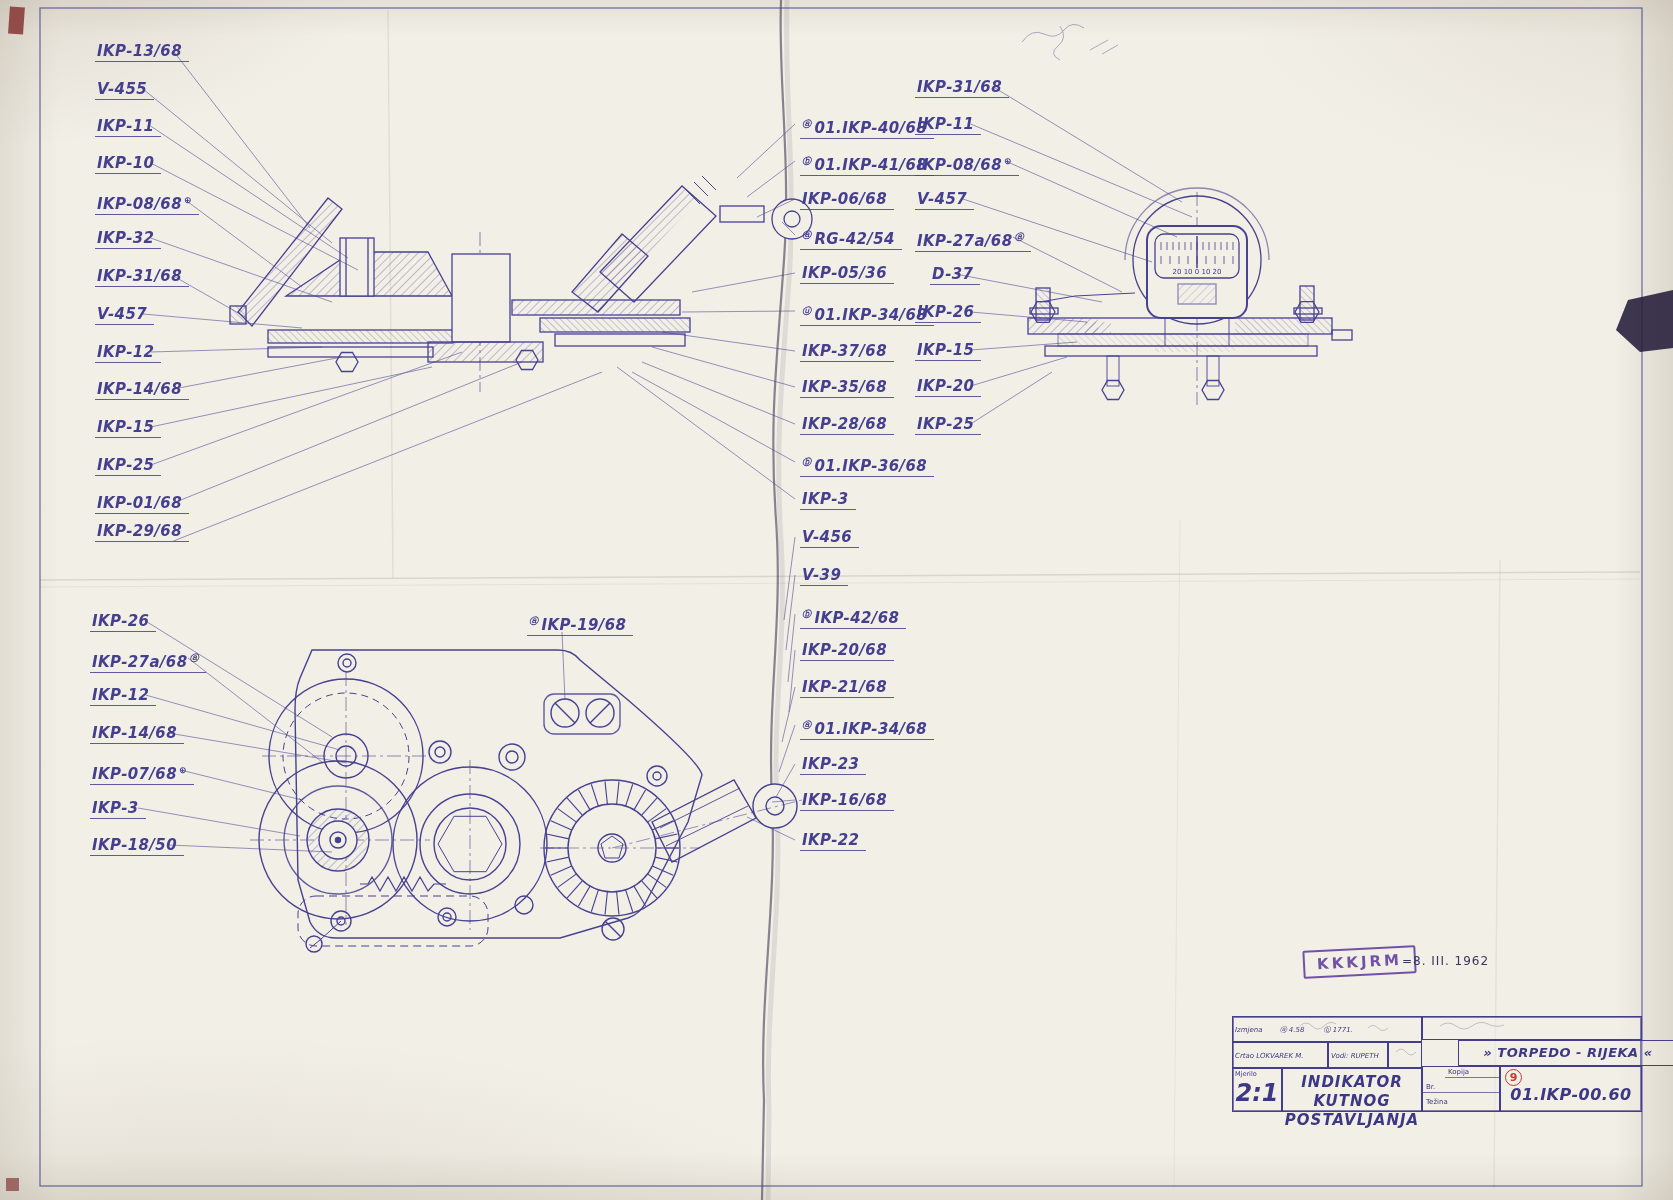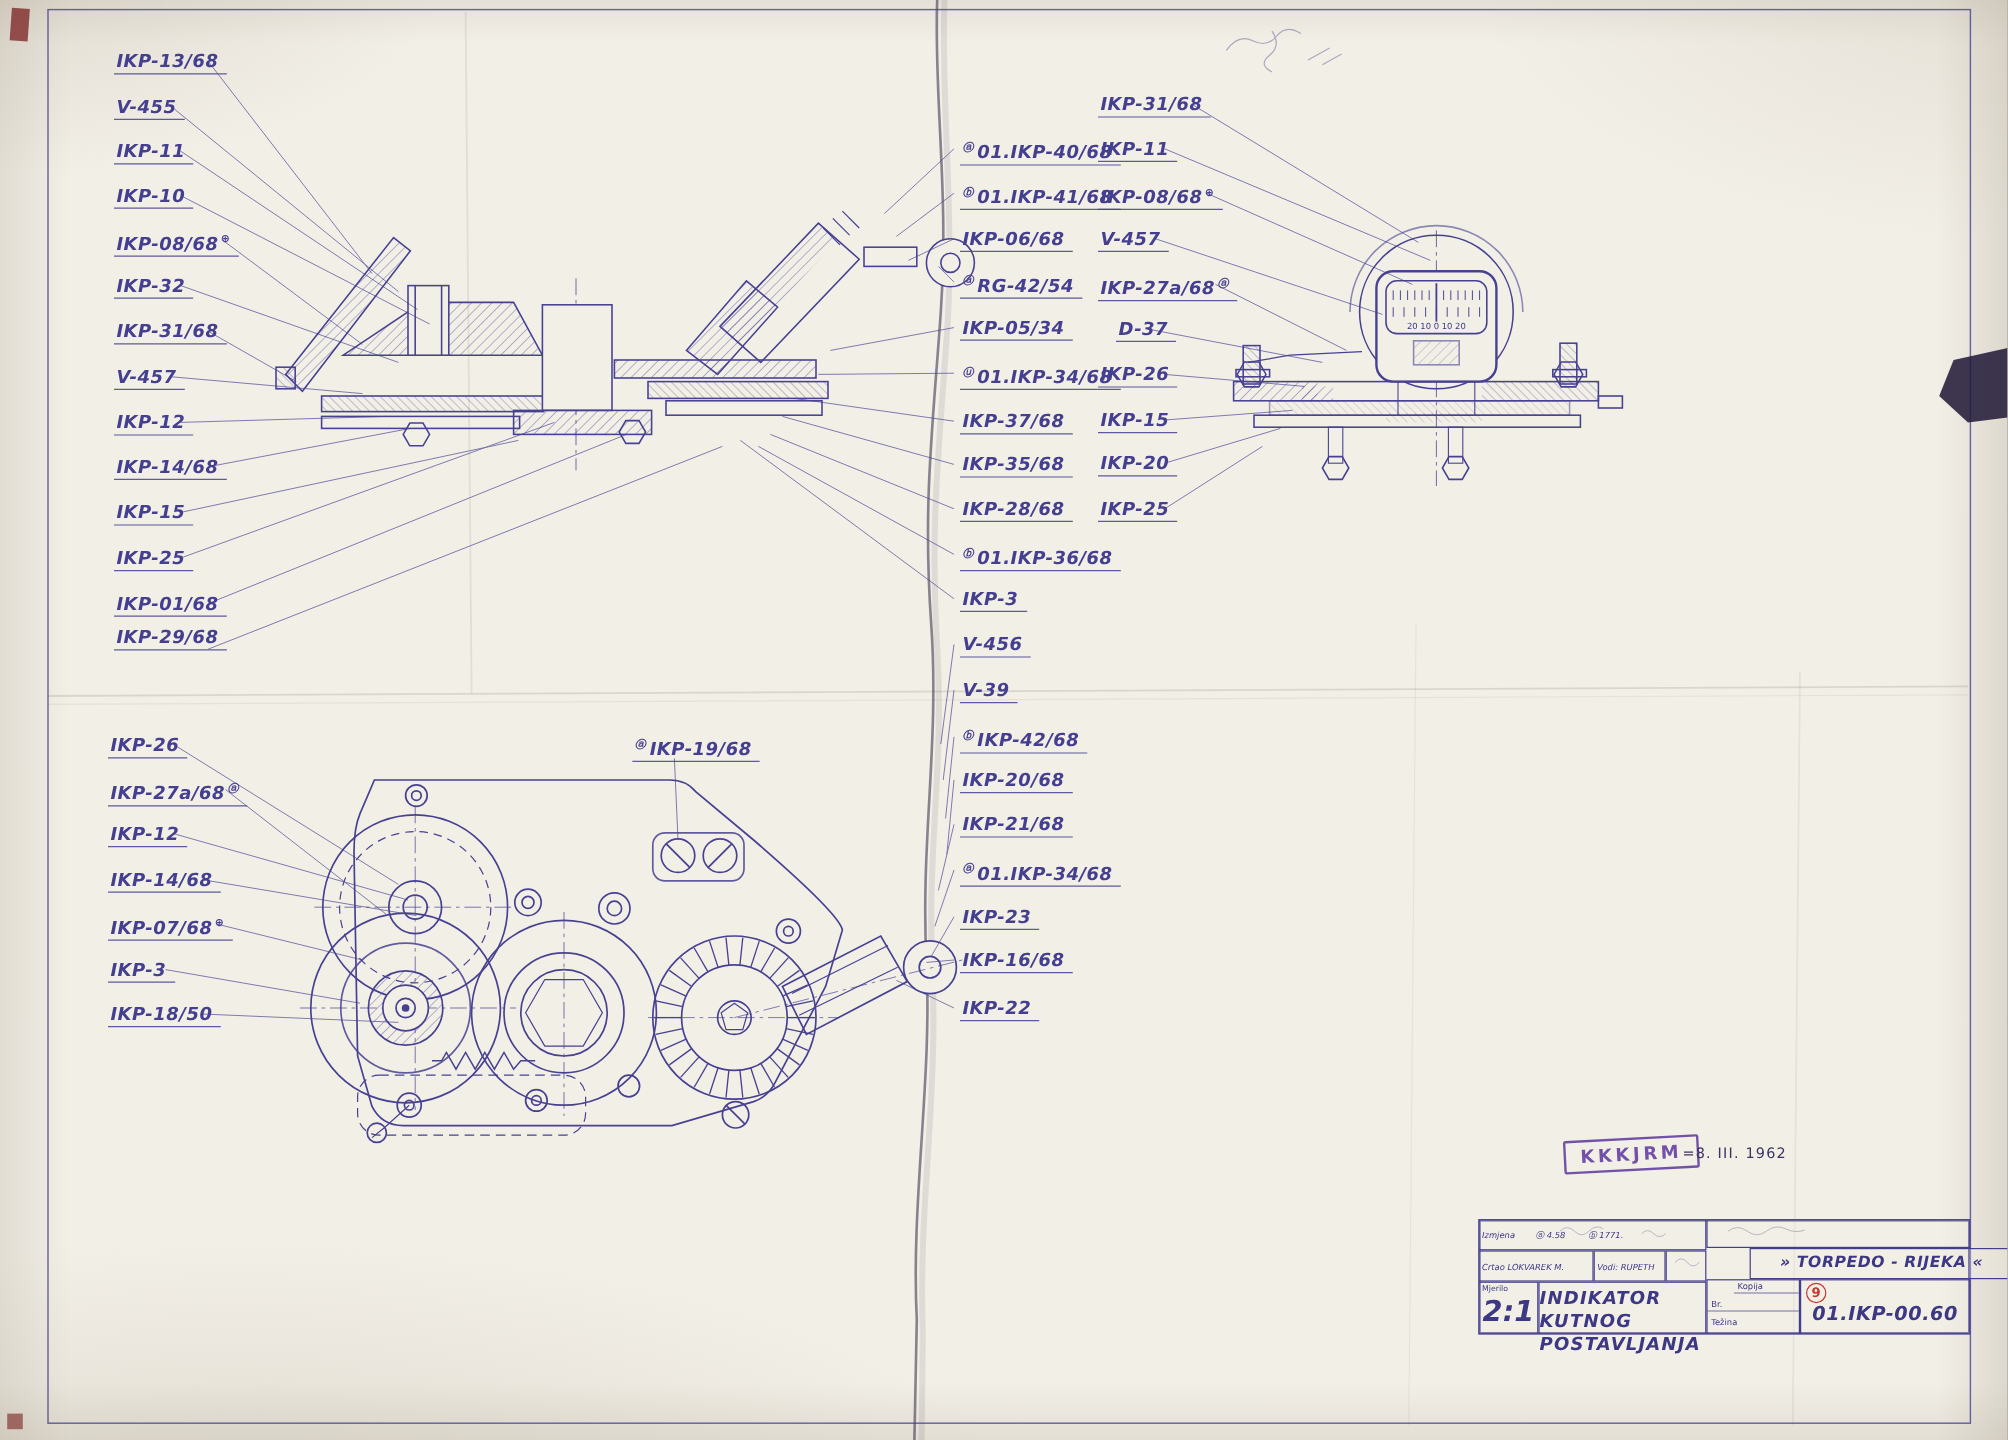--- a/index.html
+++ b/index.html
@@ -23,21 +23,21 @@
     border-bottom:1.4px solid rgba(69,63,144,.85);
     padding:0 7px 1px 2px; white-space:nowrap; line-height:18px;
   }
   .lbl .mark { font-size:9px; vertical-align:6px; margin-left:2px; }
   .lbl .mark.pre { margin-left:0; margin-right:3px; }
   .tb-cell { position:absolute; border:1.4px solid #433d8c; background:rgba(244,241,233,.35); }
   .tb-outer { border-width:2.2px; background:none; }
   .tb-tiny { font-size:7px; color:#3d3884; padding:1px 2px; font-style:italic; }
   .tb-label { font-size:6.5px; color:#3d3884; padding:1px 2px; }
   .tb-title { font-size:15px; font-weight:bold; font-style:italic; letter-spacing:1px;
-    text-align:left; line-height:19px; padding-top:4px; color:#3d3884; }
+    text-align:center; line-height:19px; padding-top:4px; color:#3d3884; }
   .tb-company { font-size:13px; font-weight:bold; font-style:italic; letter-spacing:.5px;
     text-align:center; line-height:24px; color:#3d3884; }
   .tb-scale { font-size:24px; font-weight:bold; font-style:italic; text-align:center; color:#3d3884; }
   .tb-number { font-size:16px; font-weight:bold; font-style:italic; letter-spacing:.5px;
     text-align:center; color:#3d3884; }
   .tb-field { position:absolute; left:0; right:0; border-bottom:1px solid rgba(67,61,140,.7);
     font-size:7px; color:#3d3884; padding:1px 3px; }
   #rev-badge {
     position:absolute; left:1505px; top:1069px; width:17px; height:17px;
     border:1.6px solid #c23a32; border-radius:50%; color:#c23a32;
@@ -385,21 +385,21 @@
     <div class="lbl" style="left: 95px; top: 343px;"><span>IKP-12</span></div>
     <div class="lbl" style="left: 95px; top: 380px;"><span>IKP-14/68</span></div>
     <div class="lbl" style="left: 95px; top: 418px;"><span>IKP-15</span></div>
     <div class="lbl" style="left: 95px; top: 456px;"><span>IKP-25</span></div>
     <div class="lbl" style="left: 95px; top: 494px;"><span>IKP-01/68</span></div>
     <div class="lbl" style="left: 95px; top: 522px;"><span>IKP-29/68</span></div>
     <div class="lbl" style="left: 800px; top: 115px;"><sup class="mark pre">ⓐ</sup><span>01.IKP-40/68</span></div>
     <div class="lbl" style="left: 800px; top: 152px;"><sup class="mark pre">ⓑ</sup><span>01.IKP-41/68</span></div>
     <div class="lbl" style="left: 800px; top: 190px;"><span>IKP-06/68</span></div>
     <div class="lbl" style="left: 800px; top: 226px;"><sup class="mark pre">ⓐ</sup><span>RG-42/54</span></div>
-    <div class="lbl" style="left: 800px; top: 264px;"><span>IKP-05/34</span></div>
+    <div class="lbl" style="left: 800px; top: 264px;"><span>IKP-05/36</span></div>
     <div class="lbl" style="left: 800px; top: 302px;"><sup class="mark pre">ⓤ</sup><span>01.IKP-34/68</span></div>
     <div class="lbl" style="left: 800px; top: 342px;"><span>IKP-37/68</span></div>
     <div class="lbl" style="left: 800px; top: 378px;"><span>IKP-35/68</span></div>
     <div class="lbl" style="left: 800px; top: 415px;"><span>IKP-28/68</span></div>
     <div class="lbl" style="left: 800px; top: 453px;"><sup class="mark pre">ⓑ</sup><span>01.IKP-36/68</span></div>
     <div class="lbl" style="left: 800px; top: 490px;"><span>IKP-3</span></div>
     <div class="lbl" style="left: 800px; top: 528px;"><span>V-456</span></div>
     <div class="lbl" style="left: 800px; top: 566px;"><span>V-39</span></div>
     <div class="lbl" style="left: 800px; top: 605px;"><sup class="mark pre">ⓑ</sup><span>IKP-42/68</span></div>
     <div class="lbl" style="left: 800px; top: 641px;"><span>IKP-20/68</span></div>

